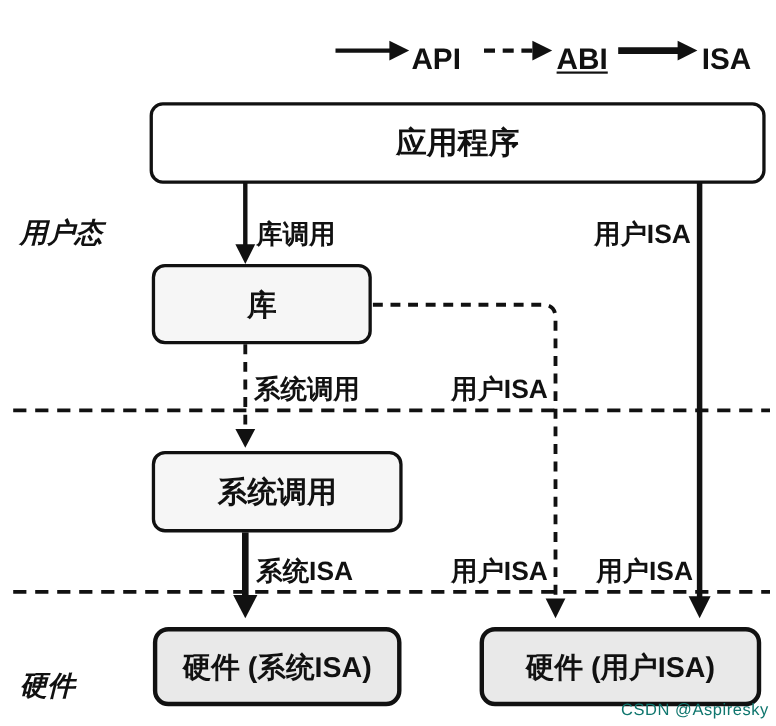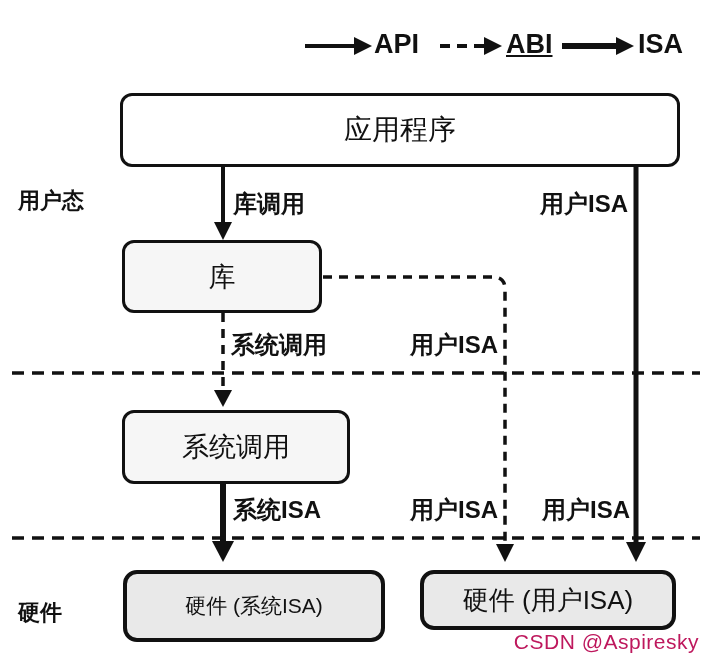--- a/index.html
+++ b/index.html
@@ -4,34 +4,34 @@
 <style>
   html,body{margin:0;padding:0;background:#ffffff;}
   #stage{
     position:relative;width:705px;height:660px;background:#ffffff;overflow:hidden;
     font-family:"Liberation Sans","DejaVu Sans",sans-serif;color:#111111;
   }
   #wires{position:absolute;left:0;top:0;width:705px;height:660px;}
   .box{
     position:absolute;box-sizing:border-box;border:3px solid #111111;border-radius:12px;
     display:flex;align-items:center;justify-content:center;
-    font-weight:400;background:#ffffff;
+    font-weight:700;background:#ffffff;margin-left:16px;
   }
   .box.gray{background:#f6f6f6;}
   .box.darker{background:#e9e9e9;border-width:4px;border-radius:14px;}
   .lbl{
-    position:absolute;font-weight:700;white-space:nowrap;line-height:1.1;
+    position:absolute;font-weight:700;white-space:nowrap;line-height:1.1;margin-top:10px;
   }
-  .layer-lbl{font-size:22px;}
+  .layer-lbl{font-size:25px;font-style:italic;}
   .edge-lbl{font-size:24px;}
   .legend-lbl{font-size:27px;font-weight:600;}
   .right-align{}
   #watermark{
-    position:absolute;right:6px;bottom:6px;font-size:21px;font-weight:400;
-    color:#be185d;letter-spacing:0.5px;
+    position:absolute;right:6px;bottom:6px;font-size:15px;font-weight:400;
+    color:#0f766e;letter-spacing:0.5px;
   }
 </style>
 </head>
 <body>
 
 <div id="stage">
 
   <svg id="wires" viewBox="0 0 705 660" xmlns="http://www.w3.org/2000/svg">
     <g stroke="#111111" fill="none" stroke-linecap="butt">
 
@@ -83,23 +83,23 @@
   <div class="lbl legend-lbl" style="left:374px;top:30px;">API</div>
   <div class="lbl legend-lbl" style="left:506px;top:30px;text-decoration:underline;">ABI</div>
   <div class="lbl legend-lbl" style="left:638px;top:30px;">ISA</div>
 
   <div class="box" style="left:120px;top:93px;width:560px;height:74px;font-size:28px;">应用程序</div>
 
   <div class="box gray" style="left:122px;top:240px;width:200px;height:73px;font-size:27px;">库</div>
 
   <div class="box gray" style="left:122px;top:410px;width:228px;height:74px;font-size:27px;">系统调用</div>
 
-  <div class="box darker" style="left:123px;top:570px;width:262px;height:72px;font-size:21px;">硬件 (系统ISA)</div>
+  <div class="box darker" style="left:123px;top:570px;width:226px;height:72px;font-size:26px;">硬件 (系统ISA)</div>
 
-  <div class="box darker" style="left:420px;top:570px;width:256px;height:60px;font-size:26px;">硬件 (用户ISA)</div>
+  <div class="box darker" style="left:420px;top:570px;width:256px;height:72px;font-size:26px;">硬件 (用户ISA)</div>
 
   <div class="lbl layer-lbl" style="left:18px;top:189px;">用户态</div>
   <div class="lbl layer-lbl" style="left:18px;top:601px;">硬件</div>
 
   <div class="lbl edge-lbl" style="left:233px;top:191px;">库调用</div>
   <div class="lbl edge-lbl right-align" style="left:540px;top:191px;width:90px;">用户ISA</div>
   <div class="lbl edge-lbl" style="left:231px;top:332px;text-align:right;">系统调用</div>
   <div class="lbl edge-lbl right-align" style="left:410px;top:332px;width:90px;">用户ISA</div>
   <div class="lbl edge-lbl" style="left:233px;top:497px;">系统ISA</div>
   <div class="lbl edge-lbl right-align" style="left:410px;top:497px;width:90px;">用户ISA</div>

